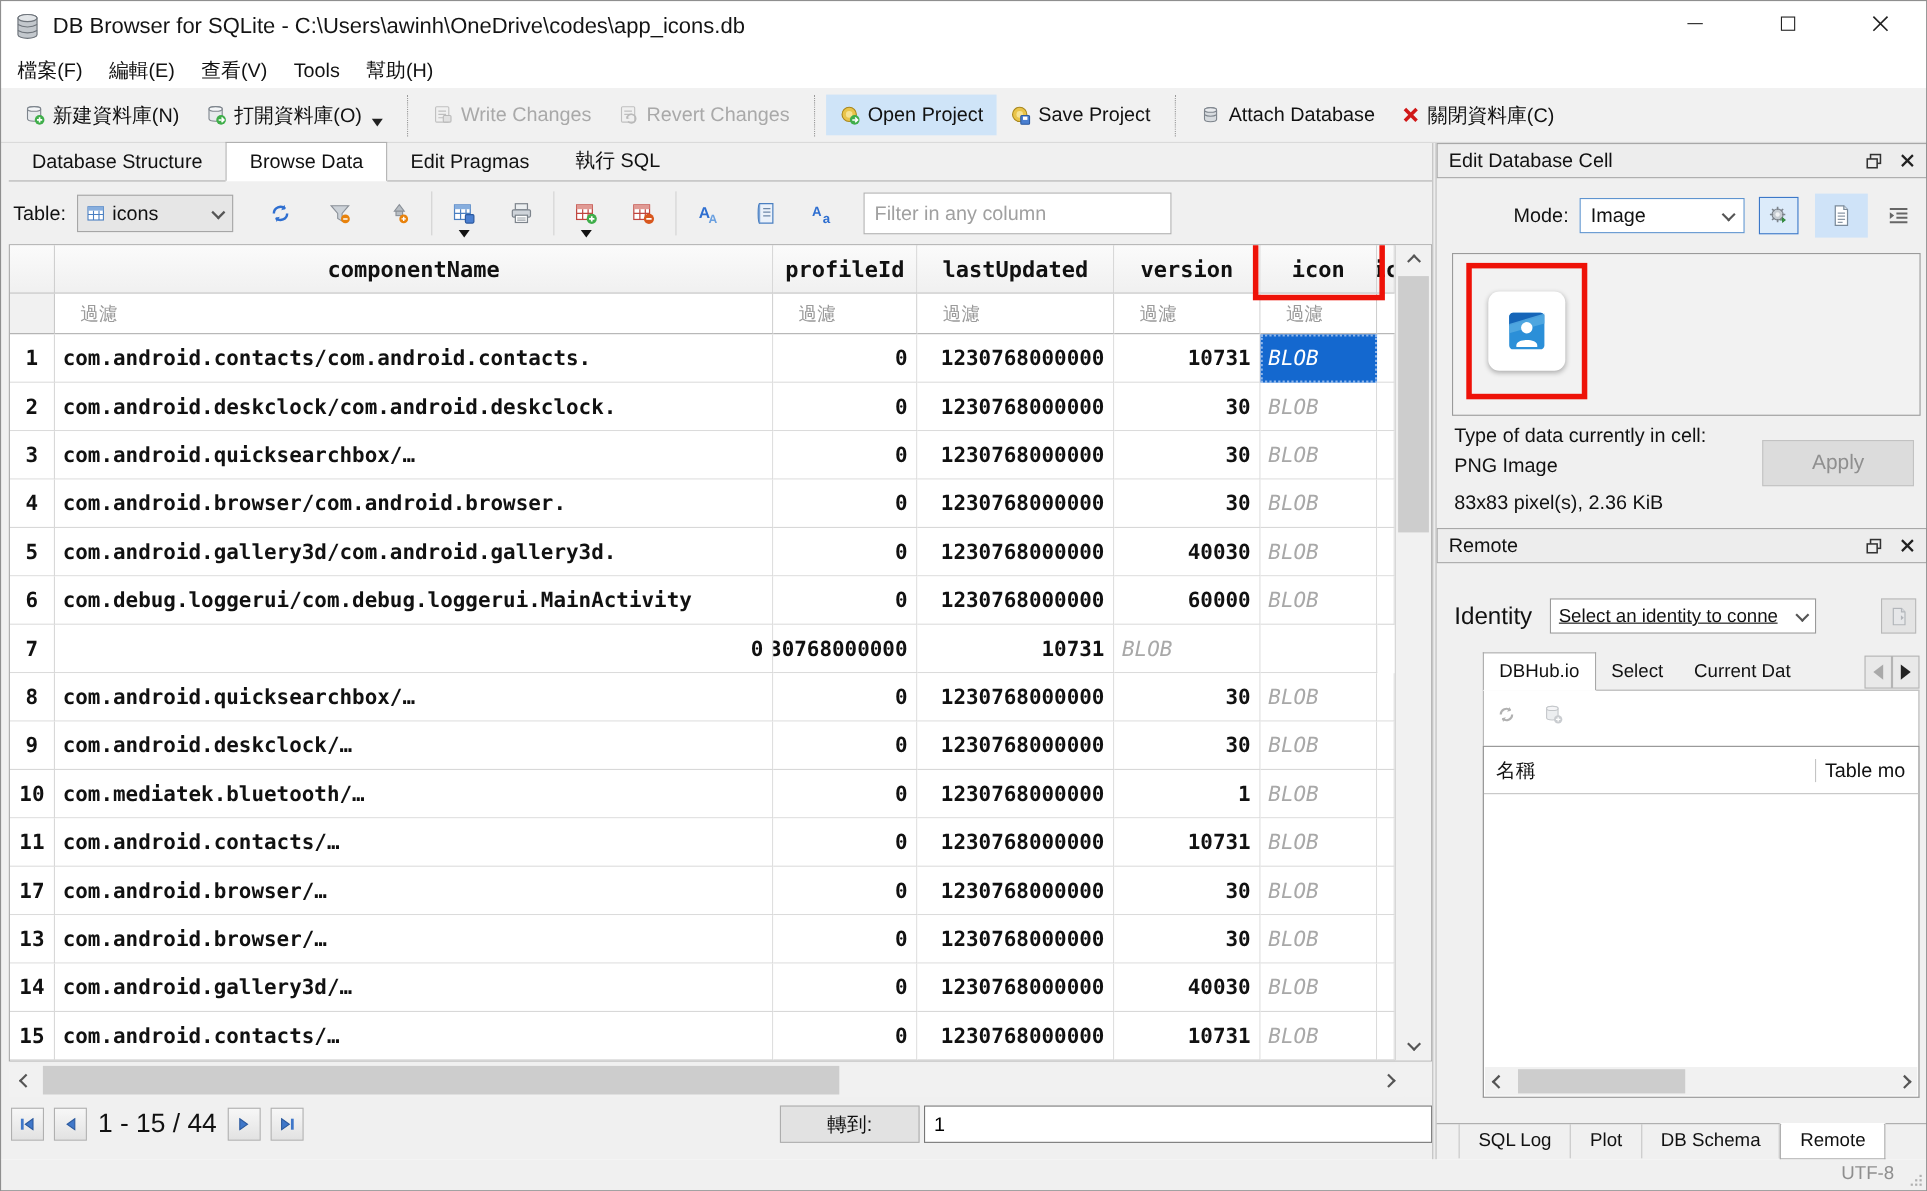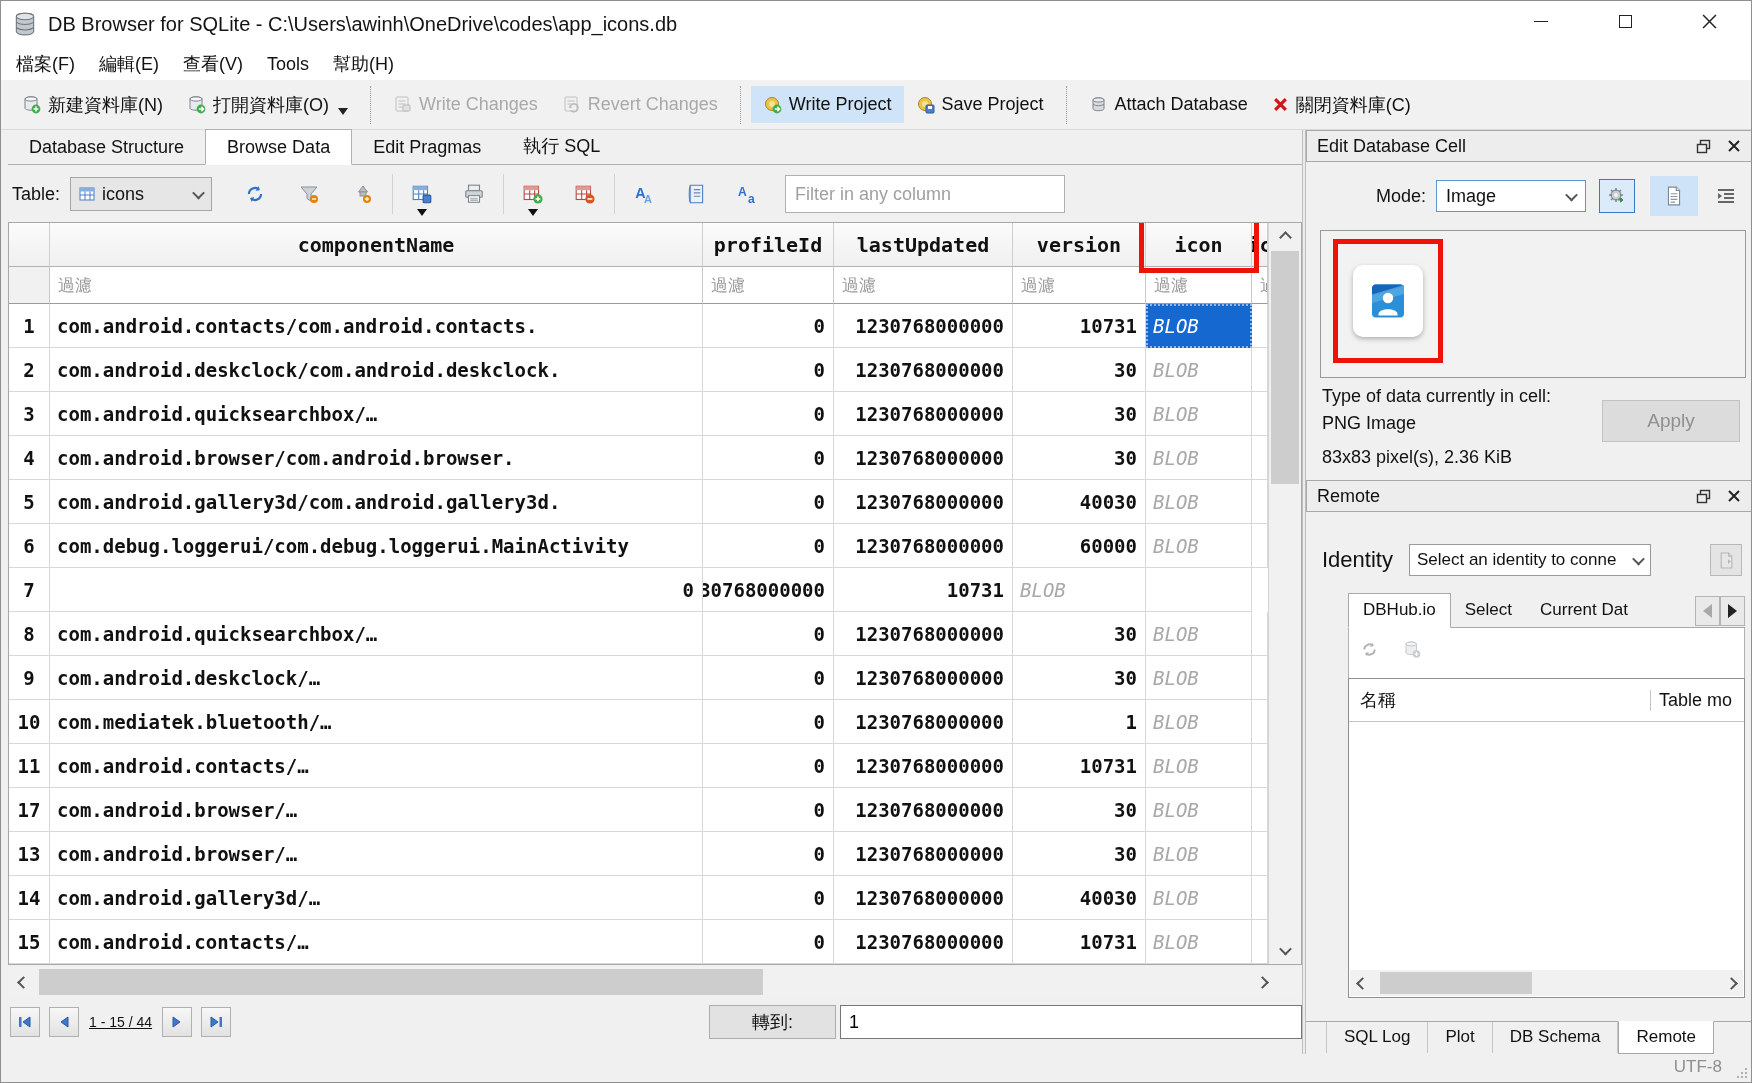--- a/index.html
+++ b/index.html
@@ -57,21 +57,21 @@
   .chev.left { transform:rotate(135deg); }
   .chev.right { transform:rotate(-45deg); }
 
   
   .tablewrap { left:8px; top:222px; width:1294px; height:743px; background:#fff; border:1px solid #a8a8a8; }
   .gridarea { position:absolute; left:0; top:0; right:33px; bottom:0; overflow:hidden; }
   .grow { display:grid; grid-template-columns:41px 653px 131px 179px 133px 106px 16px; }
   .thead-row { height:44px; }
   .th { font:700 20px "DejaVu Sans Mono",monospace; display:flex; align-items:center; justify-content:center; background:linear-gradient(#fbfbfb,#f0f0f0); border-right:1px solid #cfcfcf; border-bottom:1px solid #b2b2b2; overflow:hidden; white-space:pre; }
   .tfilter-row { height:37px; }
-  .tf { border-right:1px solid #c9c9c9; border-bottom:1px solid #9a9a9a; display:flex; align-items:center; padding-left:8px; color:#9b9b9b; font-size:17px; background:#fff; overflow:hidden; white-space:pre; }
+  .tf { border-right:1px solid #c9c9c9; border-bottom:1px solid #9a9a9a; display:flex; align-items:center; padding-left:23px; color:#9b9b9b; font-size:17px; background:#fff; overflow:hidden; white-space:pre; }
   .tf.corner { background:#f1f1f1; }
   .tr { height:44px; }
   .td { font:700 19px "DejaVu Sans Mono",monospace; border-right:1px solid #d8d8d8; border-bottom:1px solid #d8d8d8; display:flex; align-items:center; overflow:hidden; white-space:pre; background:#fff; }
   .cell-num { justify-content:center; }
   .cell-comp { padding-left:7px; }
   .cell-right { justify-content:flex-end; padding-right:8px; }
   .cell-blob { font-weight:400; font-style:italic; color:#a8a8a8; padding-left:7px; }
   .cell-blob.selected { background:#1468cf; color:#fff; border:2px dotted #8fb6ea; padding-left:5px; }
 
   .vscroll { position:absolute; top:0; right:0; width:33px; height:741px; background:#f1f1f1; border-left:1px solid #d4d4d4; }
@@ -80,21 +80,21 @@
   .redbox1 { position:absolute; left:1130px; top:-14px; width:120px; height:64px; border:5px solid #ee1208; z-index:6; pointer-events:none; }
 
   .hscroll { left:8px; top:967px; width:1269px; height:30px; background:#f1f1f1; }
   .harrow { position:absolute; top:0; width:30px; height:30px; display:flex; align-items:center; justify-content:center; }
   .hthumb { position:absolute; left:31px; top:2px; height:26px; width:724px; background:#cdcdcd; }
   .scrollcorner { left:1277px; top:967px; width:25px; height:30px; background:#f1f1f1; }
 
   
   .navrow { left:8px; top:1003px; width:1294px; height:38px; display:flex; align-items:center; }
   .navbtn { width:30px; height:30px; background:linear-gradient(#f7f7f7,#e2e2e2); border:1px solid #b0b0b0; display:flex; align-items:center; justify-content:center; }
-  .range-text { margin:16px 10px; font-size:14px;text-decoration:underline; }
+  .range-text { margin:16px 10px; font-size:24px; }
   .goto-btn { width:127px; height:34px; background:#e2e2e2; border:1px solid #adadad; display:flex; align-items:center; justify-content:center; font-size:18px; }
   .goto-input { width:462px; height:34px; border:1px solid #767676; font-size:18px; padding:0 8px; font-family:"Liberation Sans",sans-serif; }
 
   
   .vsplit { left:1302px; top:130px; width:4px; height:924px; background:#ececec; border-left:1px solid #bdbdbd; border-right:1px solid #bdbdbd; }
 
   
   .ptitle { height:32px; background:#ededed; border:1px solid #a8a8a8; display:flex; align-items:center; padding:0 10px; font-size:18px; }
   .pticons { margin-left:auto; display:flex; gap:16px; align-items:center; }
   .modebar { left:1376px; top:174px; width:424px; height:44px; display:flex; align-items:center; }
@@ -110,21 +110,21 @@
   .redbox2 { position:absolute; left:12px; top:8px; width:110px; height:124px; border:5px solid #ee1208; display:flex; align-items:center; justify-content:center; }
   .iconcard { width:70px; height:72px; background:#fff; border-radius:10px; box-shadow:0 2px 5px rgba(0,0,0,.28); display:flex; align-items:center; justify-content:center; }
 
   .type-caption { left:1322px; top:386px; font-size:18px; }
   .type-value { left:1322px; top:413px; font-size:18px; }
   .apply-btn { left:1602px; top:400px; width:138px; height:42px; background:#dcdcdc; border:1px solid #c2c2c2; color:#8f8f8f; font-size:19px; display:flex; align-items:center; justify-content:center; }
   .size-text { left:1322px; top:447px; font-size:18px; }
 
   .identityrow { left:1322px; top:542px; width:420px; height:36px; display:flex; align-items:center; }
   .id-label { font-size:22px; }
-  .idselect { width:242px; height:32px; margin-left:16px; border:1px solid #9a9a9a; background:#fff; display:flex; align-items:center; padding:0 7px; font-size:17px; white-space:nowrap; overflow:hidden; }
+  .idselect { width:242px; height:32px; margin-left:16px; border:1px solid #9a9a9a; background:#fff; display:flex; align-items:center; padding:0 7px; font-size:17px; white-space:nowrap; overflow:hidden;text-decoration:underline; }
   .idselect .chev { margin-left:auto; flex:none; }
   .idbtn { width:32px; height:32px; margin-left:auto; background:#e4e4e4; border:1px solid #b8b8b8; display:flex; align-items:center; justify-content:center; }
 
   .rtabs { left:1348px; top:592px; width:397px; height:36px; border-bottom:1px solid #a8a8a8; display:flex; align-items:flex-end; }
   .rtab { padding:6px 14px 7px; font-size:17px; white-space:nowrap; }
   .rtab.active { background:#fff; border:1px solid #a8a8a8; border-bottom:1px solid #fff; margin-bottom:-1px; }
   .rtab.clip { max-width:118px; overflow:hidden; }
   .tabscroll { margin-left:auto; display:flex; margin-bottom:1px; }
   .tsbtn { width:25px; height:30px; background:#e9e9e9; border:1px solid #b4b4b4; display:flex; align-items:center; justify-content:center; }
   .tri-l { width:0; height:0; border-top:7px solid transparent; border-bottom:7px solid transparent; border-right:9px solid #a9a9a9; }
@@ -223,21 +223,21 @@
     <span>Revert Changes</span>
   </div>
   <div class="tsep"></div>
   <div class="tbtn hl">
     <svg width="19" height="19" viewBox="0 0 19 19">
         <circle cx="9" cy="9" r="6.5" fill="#e9c44a" stroke="#a8871e"></circle>
         <circle cx="9" cy="9" r="3" fill="#f6e291"></circle>
         <circle cx="14" cy="14" r="4.4" fill="#3fae4a"></circle>
         <path d="M11.8 14h4.4M14.4 11.8 16.6 14l-2.2 2.2" stroke="#fff" stroke-width="1.4" fill="none"></path>
       </svg>
-    <span>Write Project</span>
+    <span>Open Project</span>
   </div>
   <div class="tbtn">
     <svg width="19" height="19" viewBox="0 0 19 19">
         <circle cx="9" cy="9" r="6.5" fill="#e9c44a" stroke="#a8871e"></circle>
         <circle cx="9" cy="9" r="3" fill="#f6e291"></circle>
         <rect x="10" y="10" width="8" height="8" rx="1" fill="#4a7fd0" stroke="#2c5aa0"></rect>
         <rect x="12" y="11" width="4" height="3" fill="#fff"></rect>
       </svg>
     <span>Save Project</span>
   </div>

